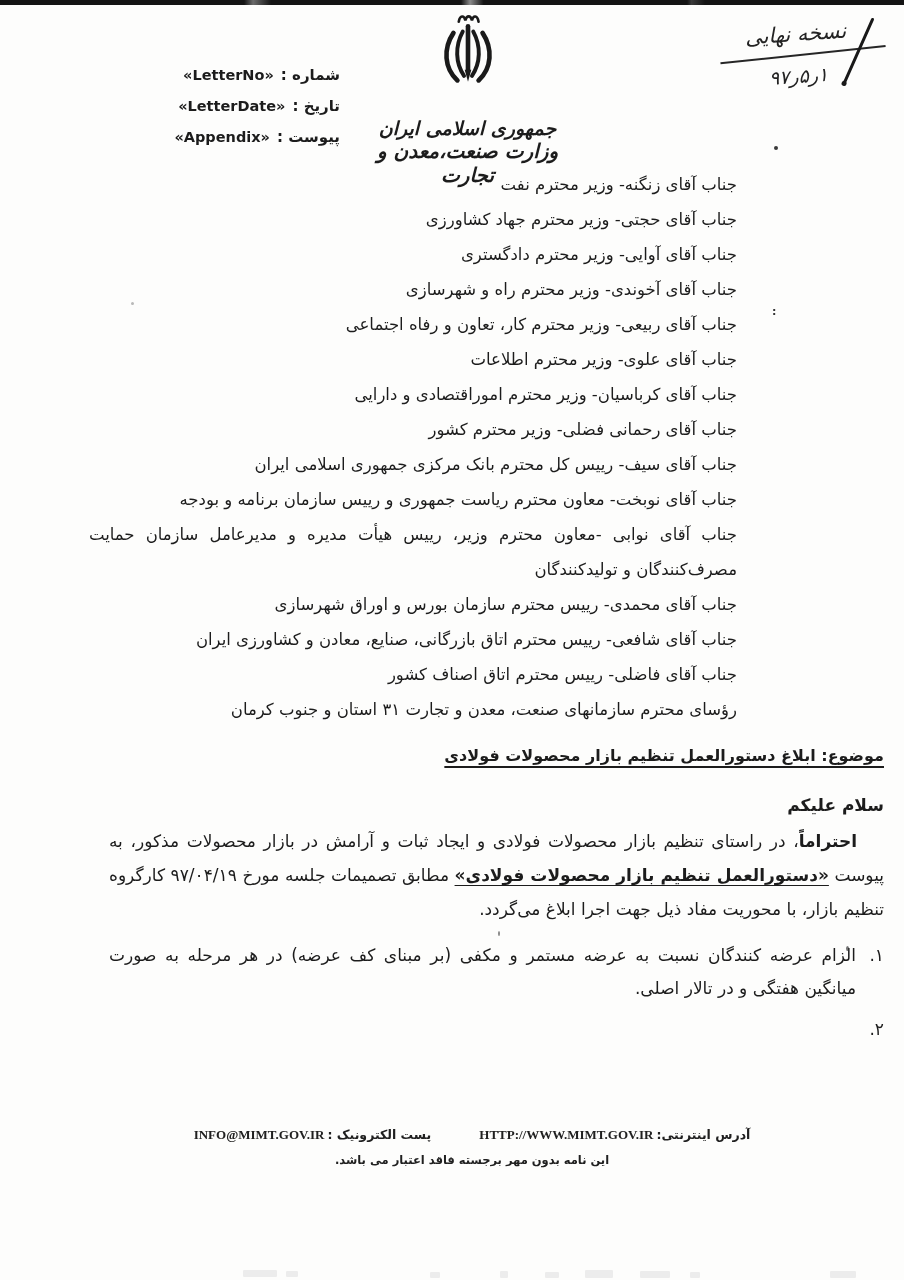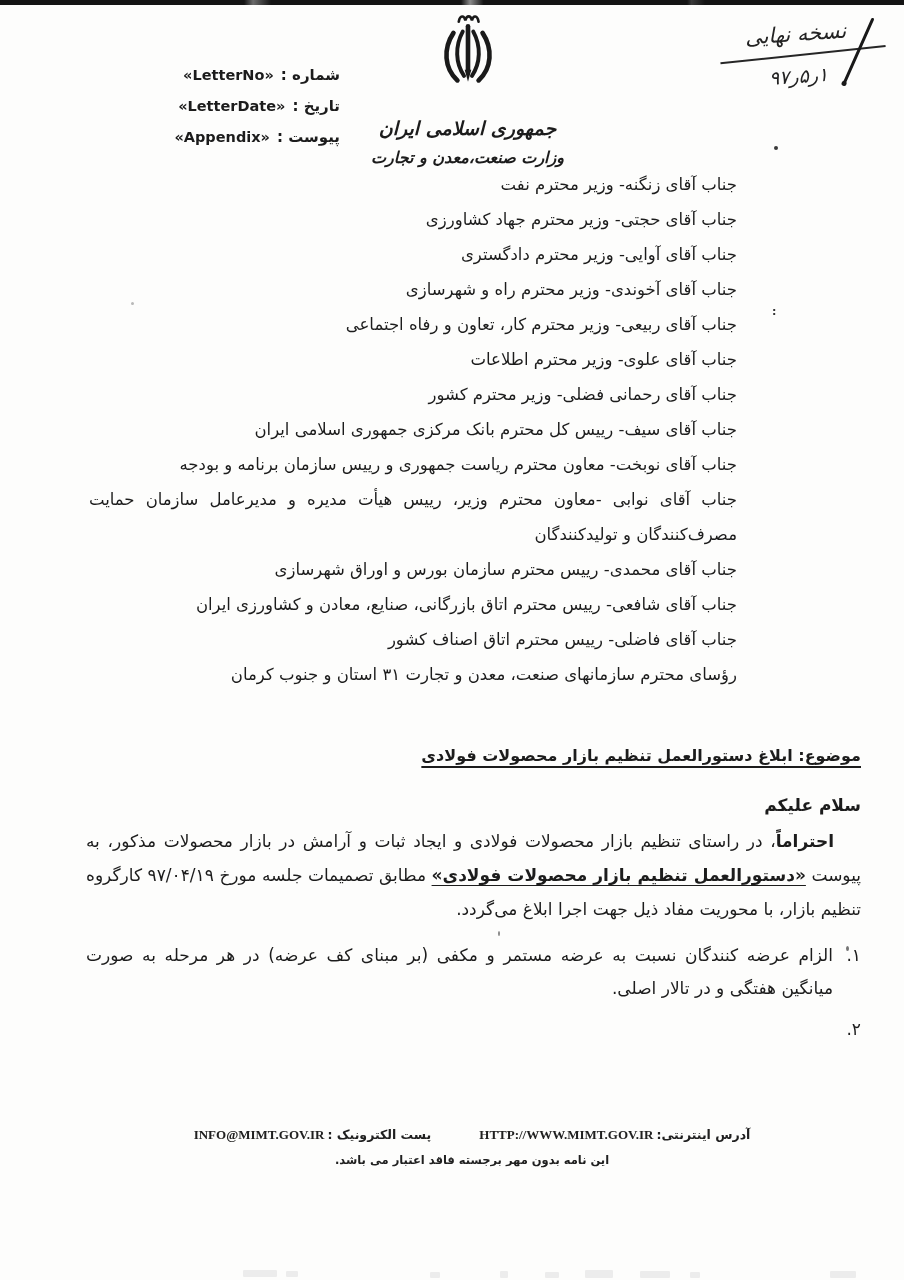--- a/index.html
+++ b/index.html
@@ -13,33 +13,33 @@
     background:linear-gradient(90deg,#141414 0%,#141414 27%,#6a6a6a 28%,#141414 30%,#141414 51%,#8a8a8a 52%,#141414 53.5%,#141414 76%,#3a3a3a 76.5%,#141414 78%,#141414 100%);}
   
   .meta{position:absolute;top:66px;left:60px;width:280px;}
   .meta-row{display:flex;justify-content:flex-start;align-items:baseline;gap:7px;height:31px;}
   .meta-label{font-weight:bold;font-size:15px;}
   .meta-value{font-size:14.5px;font-weight:600;direction:ltr;unicode-bidi:isolate;}
   
   .emblem-block{position:absolute;top:12px;left:360px;width:215px;text-align:center;}
   .emblem-svg{display:block;margin:0 auto;}
   .org1{font-size:19px;font-weight:bold;font-style:italic;margin-top:17px;letter-spacing:0.5px;}
-  .org2{font-size:16px;font-weight:bold;font-style:italic;margin-top:9px;}
+  .org2{font-size:20px;font-weight:bold;font-style:italic;}
   
   .handwriting{position:absolute;top:22px;left:706px;width:182px;text-align:center;transform:rotate(-4deg);color:#232323;}
   .hw-note{font-size:21px;font-style:italic;font-weight:500;}
   .hw-underline{height:2px;background:#262626;margin:8px 2px 9px 14px;transform:rotate(-2deg);}
   .hw-date{font-size:19px;font-style:italic;letter-spacing:3px;}
   .pen-stroke{position:absolute;top:15px;left:857px;width:3px;height:72px;background:#191919;transform:rotate(24deg);border-radius:2px;}
   .pen-stroke:after{content:"";position:absolute;bottom:-2px;left:-1px;width:5px;height:5px;background:#191919;border-radius:50%;}
   
   .recipients{position:absolute;top:167px;right:167px;width:648px;font-weight:normal;font-size:16.5px;}
   .recipient{line-height:35px;text-align:justify;}
   
-  .content{position:absolute;top:744px;right:43px;width:775px;margin-left:27px;}
+  .content{position:absolute;top:744px;right:20px;width:775px;margin-left:27px;}
   .subject{font-size:16px;font-weight:bold;line-height:24px;}
   .subject-text{text-decoration:underline;text-underline-offset:5px;text-decoration-thickness:1.5px;}
   .salutation{margin-top:25px;font-size:17px;font-weight:bold;line-height:24px;}
   .body-par{margin:7px 0 0;font-size:17px;line-height:34px;text-align:justify;text-indent:27px;}
   .body-par b{font-weight:bold;}
   .quoted{font-weight:bold;text-decoration:underline;text-underline-offset:4px;}
   .items{margin-top:13px;font-size:17px;}
   .item{position:relative;padding-right:28px;line-height:33px;text-align:justify;margin-bottom:8px;}
   .item-num{position:absolute;right:0;top:0;}
   
@@ -108,20 +108,21 @@
       <div class="recipient">جناب آقای حجتی- وزیر محترم جهاد کشاورزی</div>
 
       <div class="recipient">جناب آقای آوایی- وزیر محترم دادگستری</div>
 
       <div class="recipient">جناب آقای آخوندی- وزیر محترم راه و شهرسازی</div>
 
       <div class="recipient">جناب آقای ربیعی- وزیر محترم کار، تعاون و رفاه اجتماعی</div>
 
       <div class="recipient">جناب آقای علوی- وزیر محترم اطلاعات</div>
 
+      <div class="recipient">جناب آقای کرباسیان- وزیر محترم اموراقتصادی و دارایی</div>
 
       <div class="recipient">جناب آقای رحمانی فضلی- وزیر محترم کشور</div>
 
       <div class="recipient">جناب آقای سیف- رییس کل محترم بانک مرکزی جمهوری اسلامی ایران</div>
 
       <div class="recipient">جناب آقای نوبخت- معاون محترم ریاست جمهوری و رییس سازمان برنامه و بودجه</div>
 
       <div class="recipient">جناب آقای نوابی -معاون محترم وزیر، رییس هیأت مدیره و مدیرعامل سازمان حمایت مصرف‌کنندگان و تولیدکنندگان</div>
 
       <div class="recipient">جناب آقای محمدی- رییس محترم سازمان بورس و اوراق شهرسازی</div>

